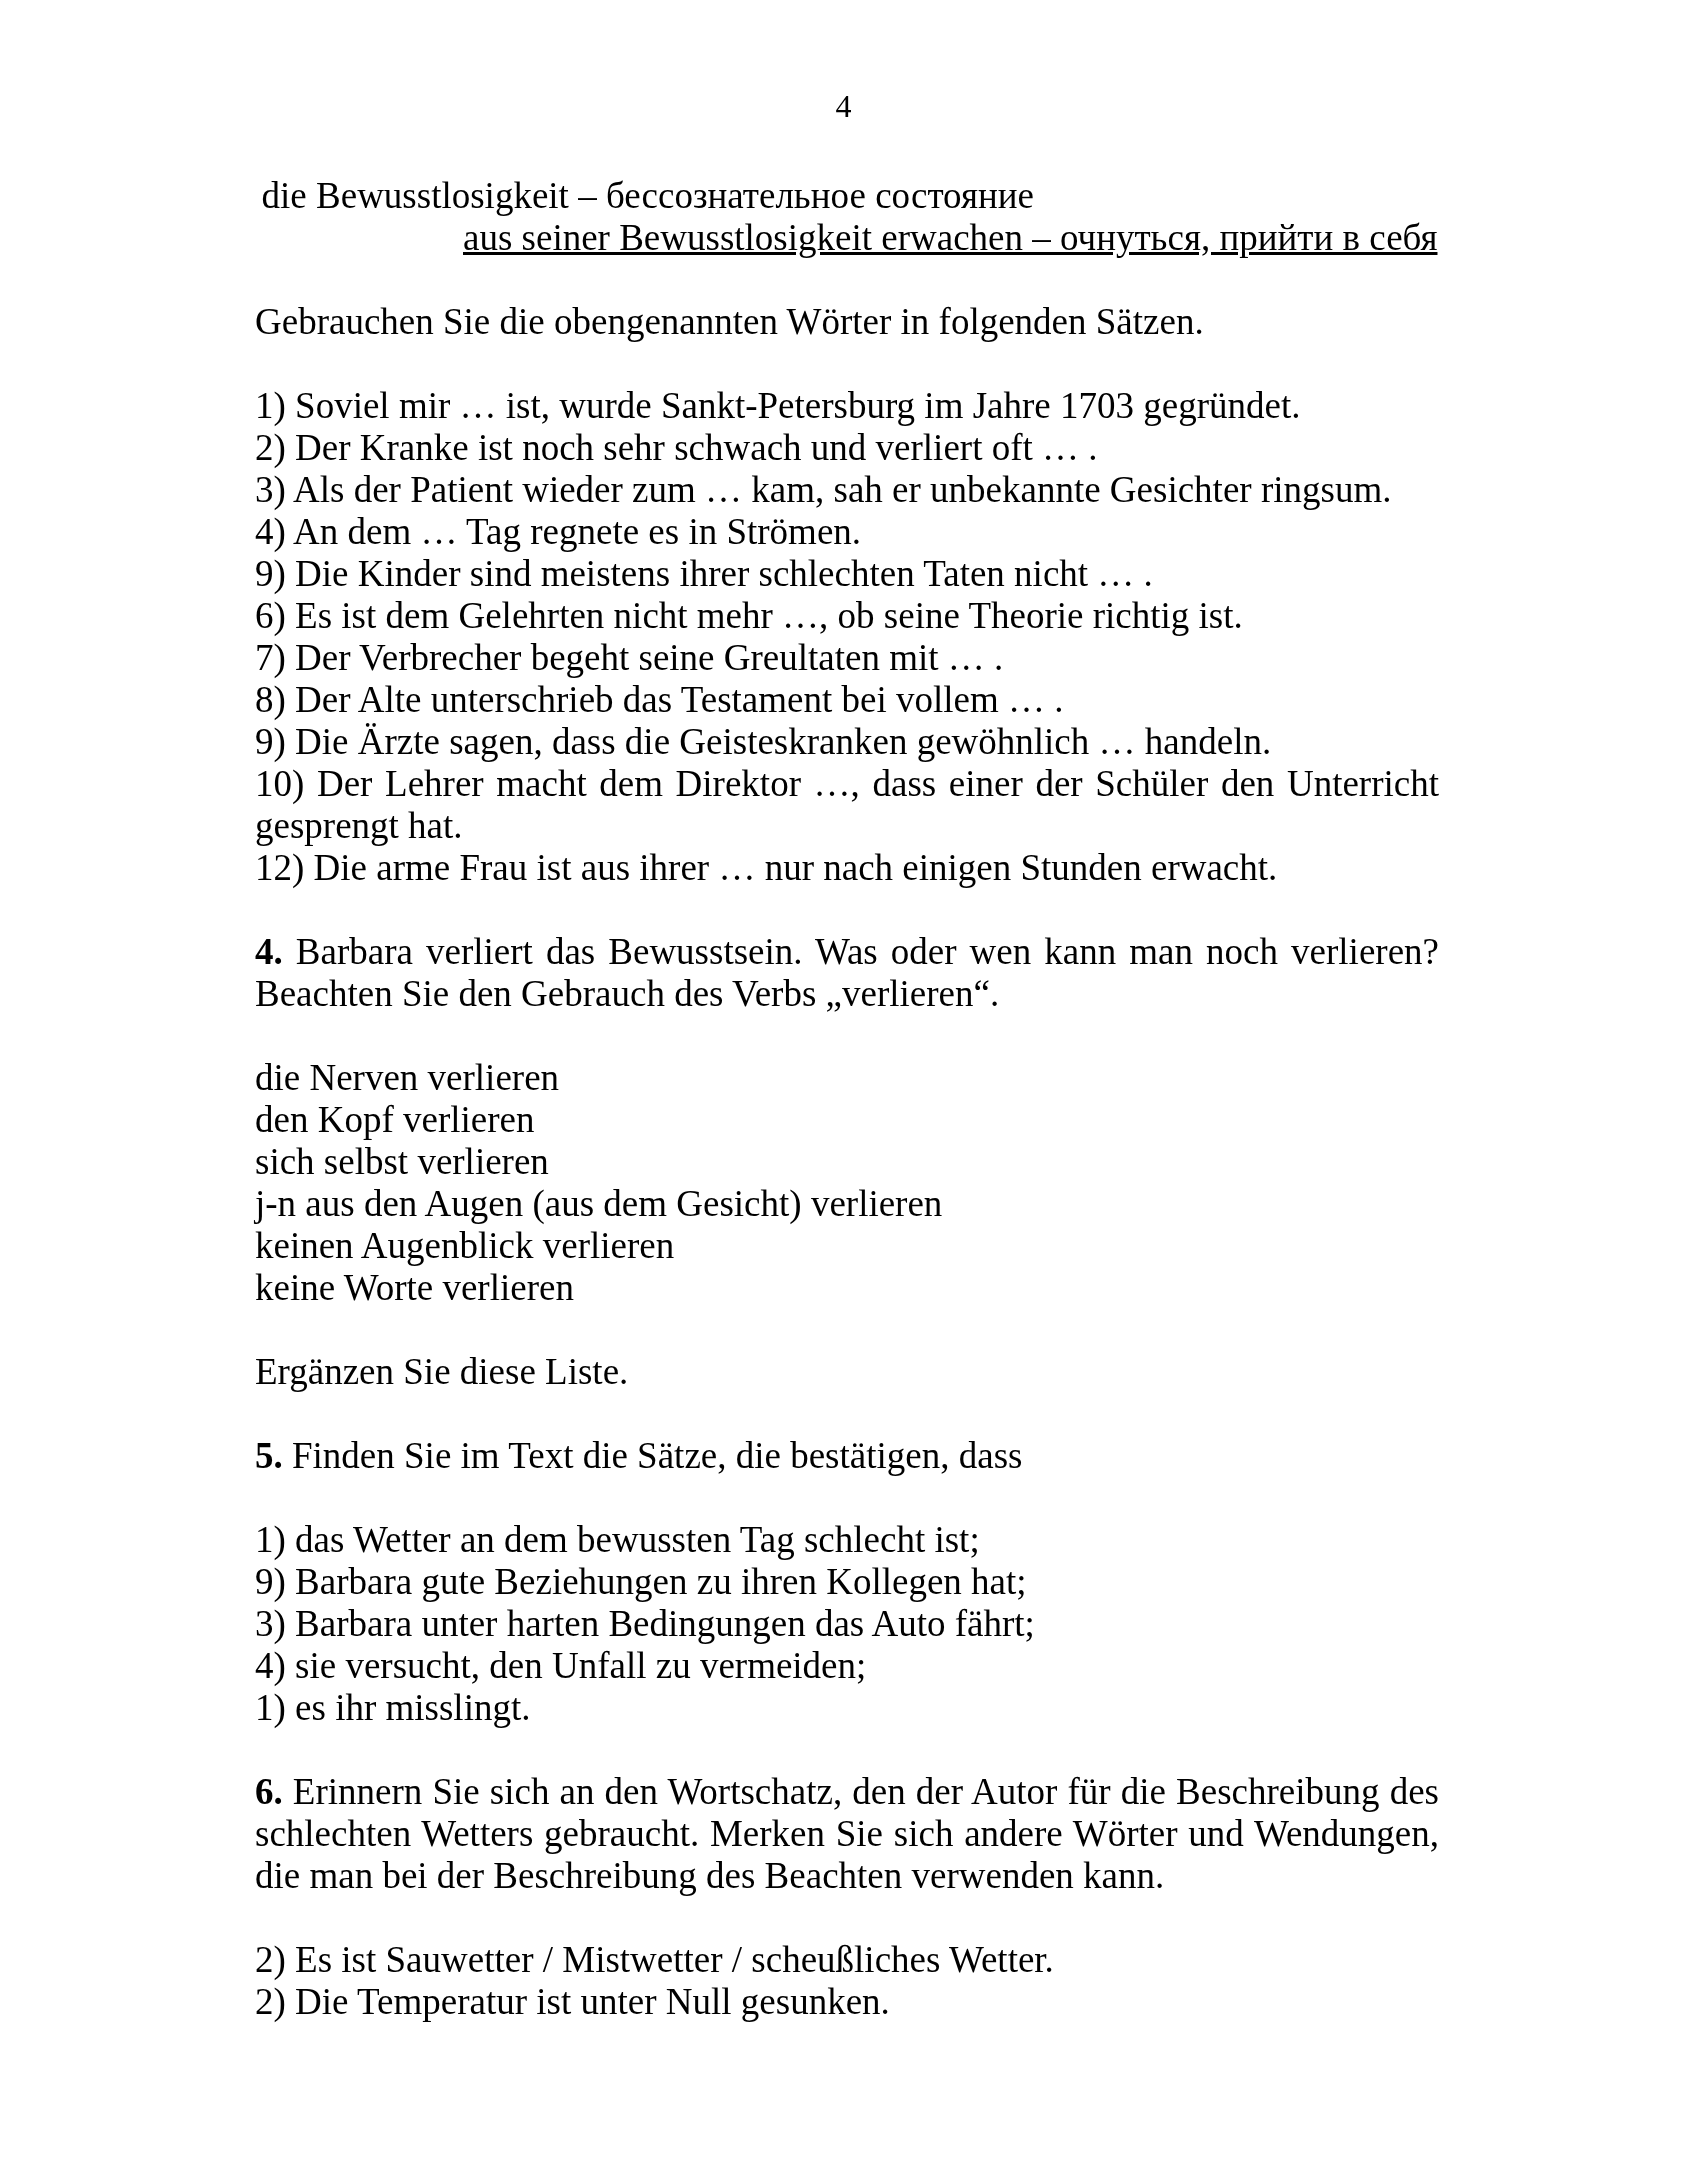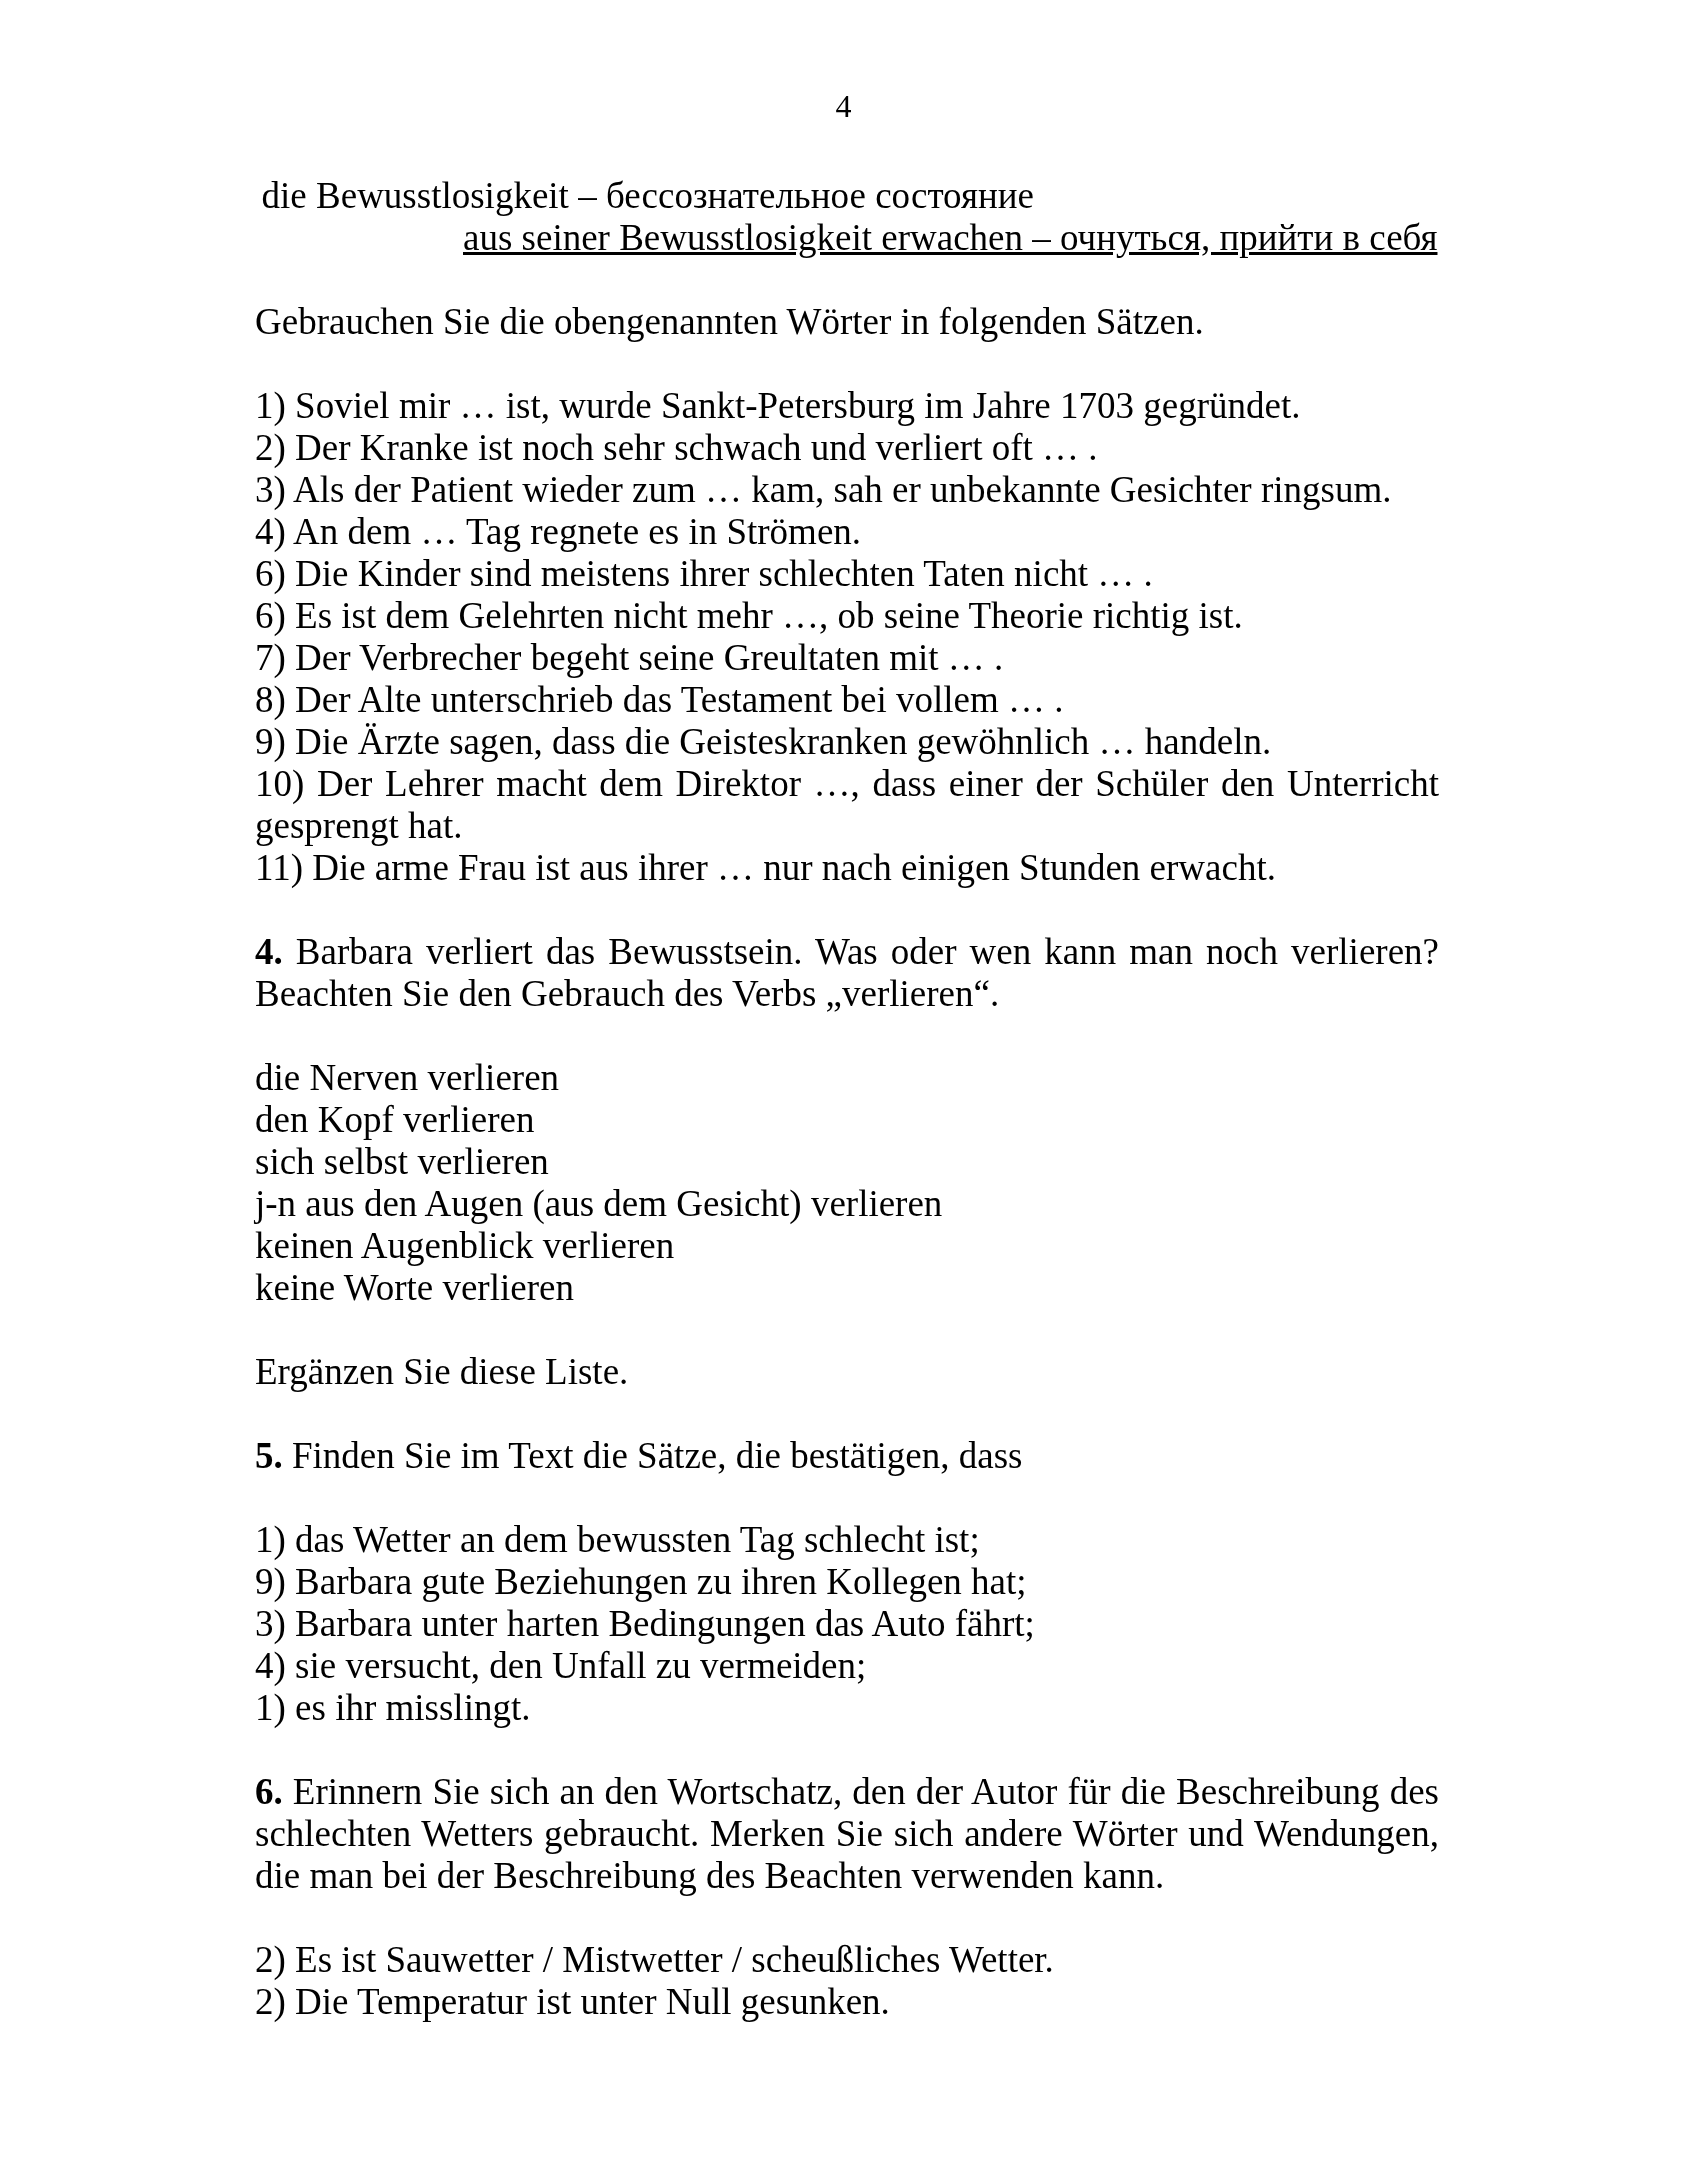--- a/index.html
+++ b/index.html
@@ -57,28 +57,28 @@
   <div class="content">
       <div class="line indent-sm"><span>die Bewusstlosigkeit – бессознательное состояние</span></div>
       <div class="line indent-lg"><span>aus seiner Bewusstlosigkeit erwachen – очнуться, прийти в себя</span></div>
       <div class="line blank">&nbsp;</div>
       <div class="line"><span>Gebrauchen Sie die obengenannten Wörter in folgenden Sätzen.</span></div>
       <div class="line blank">&nbsp;</div>
       <div class="line"><span>1) Soviel mir … ist, wurde Sankt-Petersburg im Jahre 1703 gegründet.</span></div>
       <div class="line"><span>2) Der Kranke ist noch sehr schwach und verliert oft … .</span></div>
       <div class="line"><span>3) Als der Patient wieder zum … kam, sah er unbekannte Gesichter ringsum.</span></div>
       <div class="line"><span>4) An dem … Tag regnete es in Strömen.</span></div>
-      <div class="line"><span>6) Die Kinder sind meistens ihrer schlechten Taten nicht … .</span></div>
+      <div class="line"><span>9) Die Kinder sind meistens ihrer schlechten Taten nicht … .</span></div>
       <div class="line"><span>6) Es ist dem Gelehrten nicht mehr …, ob seine Theorie richtig ist.</span></div>
       <div class="line"><span>7) Der Verbrecher begeht seine Greultaten mit … .</span></div>
       <div class="line"><span>8) Der Alte unterschrieb das Testament bei vollem … .</span></div>
       <div class="line"><span>9) Die Ärzte sagen, dass die Geisteskranken gewöhnlich … handeln.</span></div>
       <div class="line justify"><span>10) Der Lehrer macht dem Direktor …, dass einer der Schüler den Unterricht</span></div>
       <div class="line"><span>gesprengt hat.</span></div>
-      <div class="line"><span>11) Die arme Frau ist aus ihrer … nur nach einigen Stunden erwacht.</span></div>
+      <div class="line"><span>12) Die arme Frau ist aus ihrer … nur nach einigen Stunden erwacht.</span></div>
       <div class="line blank">&nbsp;</div>
       <div class="line justify"><span class="bold">4.</span><span> Barbara verliert das Bewusstsein. Was oder wen kann man noch verlieren?</span></div>
       <div class="line"><span>Beachten Sie den Gebrauch des Verbs „verlieren“.</span></div>
       <div class="line blank">&nbsp;</div>
       <div class="line"><span>die Nerven verlieren</span></div>
       <div class="line"><span>den Kopf verlieren</span></div>
       <div class="line"><span>sich selbst verlieren</span></div>
       <div class="line"><span>j-n aus den Augen (aus dem Gesicht) verlieren</span></div>
       <div class="line"><span>keinen Augenblick verlieren</span></div>
       <div class="line"><span>keine Worte verlieren</span></div>

